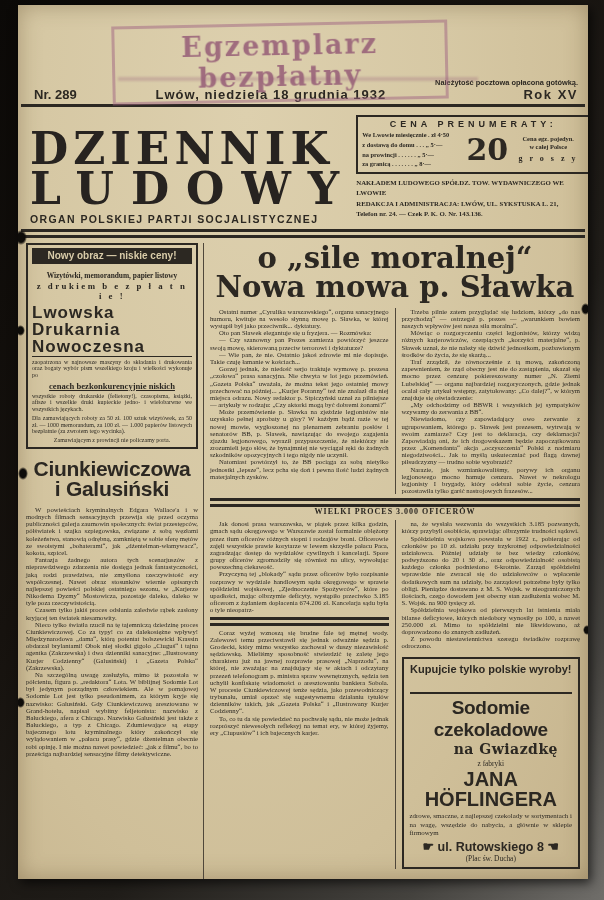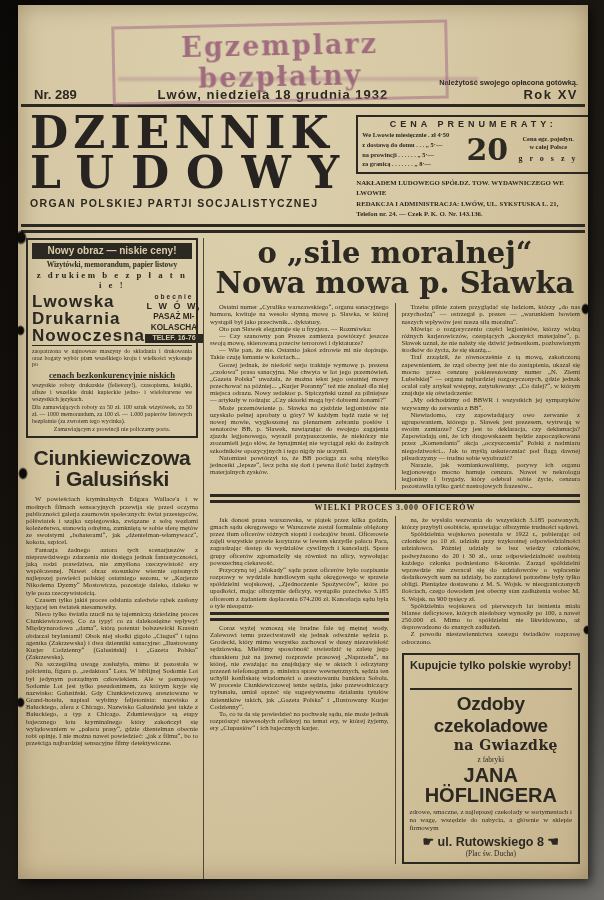--- a/index.html
+++ b/index.html
@@ -27,21 +27,21 @@
   .issue{font-size:13px;}
   .dateline{font-size:13px;letter-spacing:1px;margin-left:30px;}
   .header-right{text-align:right;line-height:1.15;}
   .postal{font-size:7.4px;}
   .volume{font-size:13px;letter-spacing:1.5px;}
   .rule{border-top:3px solid #2c2822;margin:0 3px;flex:none;}
 
   
   .masthead{display:flex;justify-content:space-between;padding:6px 8px 2px 12px;flex:none;}
   .title{font-family:"DejaVu Serif",serif;font-weight:bold;line-height:.9;color:#272320;}
-  .title-l1{font-size:44px;letter-spacing:5px;}
+  .title-l1{font-size:44px;letter-spacing:5px;margin-top:16px;}
   .title-l2{font-size:44px;letter-spacing:17px;}
   .mast-sub{font-family:"Liberation Sans",sans-serif;font-weight:bold;font-size:10.5px;
     letter-spacing:1.4px;margin-top:4px;}
   .mast-right{width:234px;flex:none;padding-top:2px;}
   .price-box{border:2px solid #2c2822;padding:2px 4px 3px;}
   .price-head{font-family:"Liberation Sans",sans-serif;font-weight:bold;font-size:9px;
     letter-spacing:4px;text-align:center;}
   .price-row{display:flex;align-items:center;margin-top:1px;}
   .rates{flex:1;font-size:6.4px;font-weight:bold;line-height:1.5;white-space:nowrap;}
   .rates div{overflow:hidden;}
@@ -56,21 +56,21 @@
   
   .content{display:flex;flex:1;overflow:hidden;padding:5px 8px 0 8px;}
   .col-left{width:172px;flex:none;padding-right:5px;}
   .divider{width:1px;background:#4f473a;flex:none;}
   .col-right{flex:1;min-width:0;padding-left:6px;}
 
   
   .print-ad{border:2px solid #2c2822;padding:3px 4px;}
   .ad-banner{background:#2c2822;color:#d9cca9;font-family:"Liberation Sans",sans-serif;
     font-weight:bold;font-size:10px;text-align:center;padding:2px 0 3px;}
-  .ad-sub{font-weight:bold;font-size:7.4px;text-align:center;margin-top:2px;line-height:1.2;}
+  .ad-sub{font-weight:bold;font-size:7.4px;text-align:center;margin-top:8px;line-height:1.2;}
   .ad-sub2{font-weight:bold;font-size:8.8px;letter-spacing:2.5px;text-align:center;line-height:1.2;}
   .ad-name-row{display:flex;margin-top:2px;border-bottom:1px solid #2c2822;padding-bottom:1px;}
   .ad-name{flex:1;font-family:"Liberation Sans",sans-serif;font-weight:bold;font-size:17px;
     line-height:1.0;letter-spacing:1px;}
   .ad-loc{width:58px;flex:none;text-align:center;font-weight:bold;
     font-family:"Liberation Sans",sans-serif;line-height:1.25;}
   .loc-now{font-size:6.6px;letter-spacing:2px;}
   .loc-city{font-size:9px;letter-spacing:2px;}
   .loc-line{font-size:8.2px;}
   .loc-phone{background:#2c2822;color:#d9cca9;font-size:7px;margin-top:1px;}
@@ -123,21 +123,21 @@
 
     <div class="stamp-wrap">
       <div class="stamp">Egzemplarz bezpłatny</div>
       <div class="stamp-smudge"></div>
     </div>
 
     <div class="header-row">
       <span class="issue">Nr. 289</span>
       <span class="dateline">Lwów, niedziela 18 grudnia 1932</span>
       <span class="header-right">
-        <div class="postal">Należytość swojego opłacona gotówką.</div>
+        <div class="postal">Należytość pocztowa opłacona gotówką.</div>
         <div class="volume">Rok XV</div>
       </span>
     </div>
     <div class="rule"></div>
 
     <div class="masthead">
       <div class="mast-left">
         <div class="title title-l1">DZIENNIK</div>
         <div class="title title-l2">LUDOWY</div>
         <div class="mast-sub">ORGAN POLSKIEJ PARTJI SOCJALISTYCZNEJ</div>
@@ -176,27 +176,20 @@
         <div class="print-ad">
           <div class="ad-banner">Nowy obraz — niskie ceny!</div>
           <div class="ad-sub">Wizytówki, memorandum, papier listowy</div>
           <div class="ad-sub2">z drukiem  b e z p ł a t n i e !</div>
           <div class="ad-name-row">
             <div class="ad-name">
               <div>Lwowska</div>
               <div>Drukarnia</div>
               <div>Nowoczesna</div>
             </div>
-            <div class="ad-loc">
-              <div class="loc-now">obecnie</div>
-              <div class="loc-city">L W Ó W,</div>
-              <div class="loc-line">PASAŻ MI-</div>
-              <div class="loc-line">KOLASCHA</div>
-              <div class="loc-phone">TELEF. 16-76</div>
-            </div>
           </div>
           <div class="ad-small">zaopatrzona w najnowsze maszyny do składania i drukowania oraz bogaty wybór pism wszelkiego kroju i wielkości wykonuje po</div>
           <div class="ad-slogan">cenach bezkonkurencyjnie niskich</div>
           <div class="ad-small">wszystkie roboty drukarskie (felietony!), czasopisma, książki, afisze i wszelkie druki kupieckie jedno- i wielobarwne we wszystkich językach.</div>
           <div class="ad-small">Dla zamawiających roboty za 50 zł. 100 sztuk wizytówek, za 50 zł. — 1000 memorandum, za 100 zł. — 1.000 papierów listowych bezpłatnie (za zwrotem tego wycinka).</div>
           <div class="ad-small" style="text-align:center;">Zamawiającym z prowincji nie policzamy porta.</div>
         </div>
 
         <div class="article-title">
           <div>Ciunkiewiczowa</div>
@@ -257,21 +250,21 @@
           <div class="subcol">
             <div class="body-text">
                 <p>na, że wysłała wezwania do wszystkich 3.185 pozwanych, którzy przybyli osobiście, sprawiając olbrzymie trudności sądowi.</p>
                 <p>Spółdzielnia wojskowa powstała w 1922 r., pobierając od członków po 10 zł. udziału przy trzykrotnej odpowiedzialności udziałowca. Później udziały te bez wiedzy członków, podwyższono do 20 i 30 zł., oraz odpowiedzialność osobistą każdego członka podniesiono 6-krotnie. Zarząd spółdzielni wprawdzie nie zwracał się do udziałowców o wpłacenie dodatkowych sum na udziały, bo zarządowi potrzebne były tylko obligi. Pieniądze dostawano z M. S. Wojsk. w nieograniczonych ilościach, czego dowodem jest obecny stan zadłużenia wobec M. S. Wojsk. na 900 tysięcy zł.</p>
                 <p>Spółdzielnia wojskowa od pierwszych lat istnienia miała bilanse deficytowe, których niedobory wynosiły po 100, a nawet 250.000 zł. Mimo to spółdzielni nie likwidowano, aż doprowadzono do znanych zadłużeń.</p>
                 <p>Z powodu niestawiennictwa szeregu świadków rozprawę odroczono.</p>
               </div>
 
             <div class="choc-ad">
               <div class="choc-slogan">Kupujcie tylko polskie wyroby!</div>
-              <div class="choc-product">Ozdoby czekoladowe</div>
+              <div class="choc-product">Sodomie czekoladowe</div>
               <div class="choc-occasion">na Gwiazdkę</div>
               <div class="choc-from">z fabryki</div>
               <div class="choc-name">JANA HÖFLINGERA</div>
               <div class="choc-body">zdrowe, smaczne, z najlepszej czekolady w sortymentach i na wagę, wszędzie do nabycia, a głównie w sklepie firmowym</div>
               <div class="choc-addr">
                 <span class="hand">☛</span>
                 <span>ul. Rutowskiego 8</span>
                 <span class="hand">☚</span>
               </div>
               <div class="choc-addr2">(Plac św. Ducha)</div>

